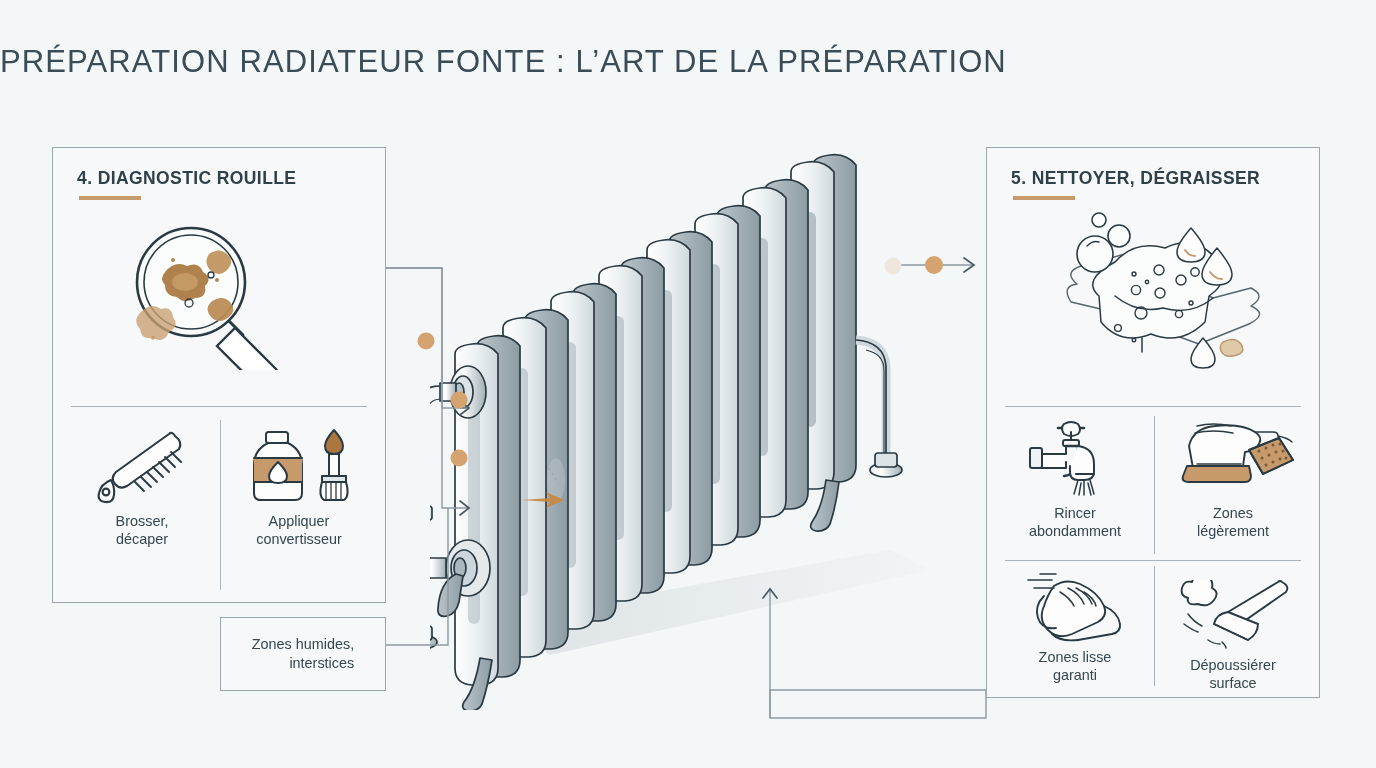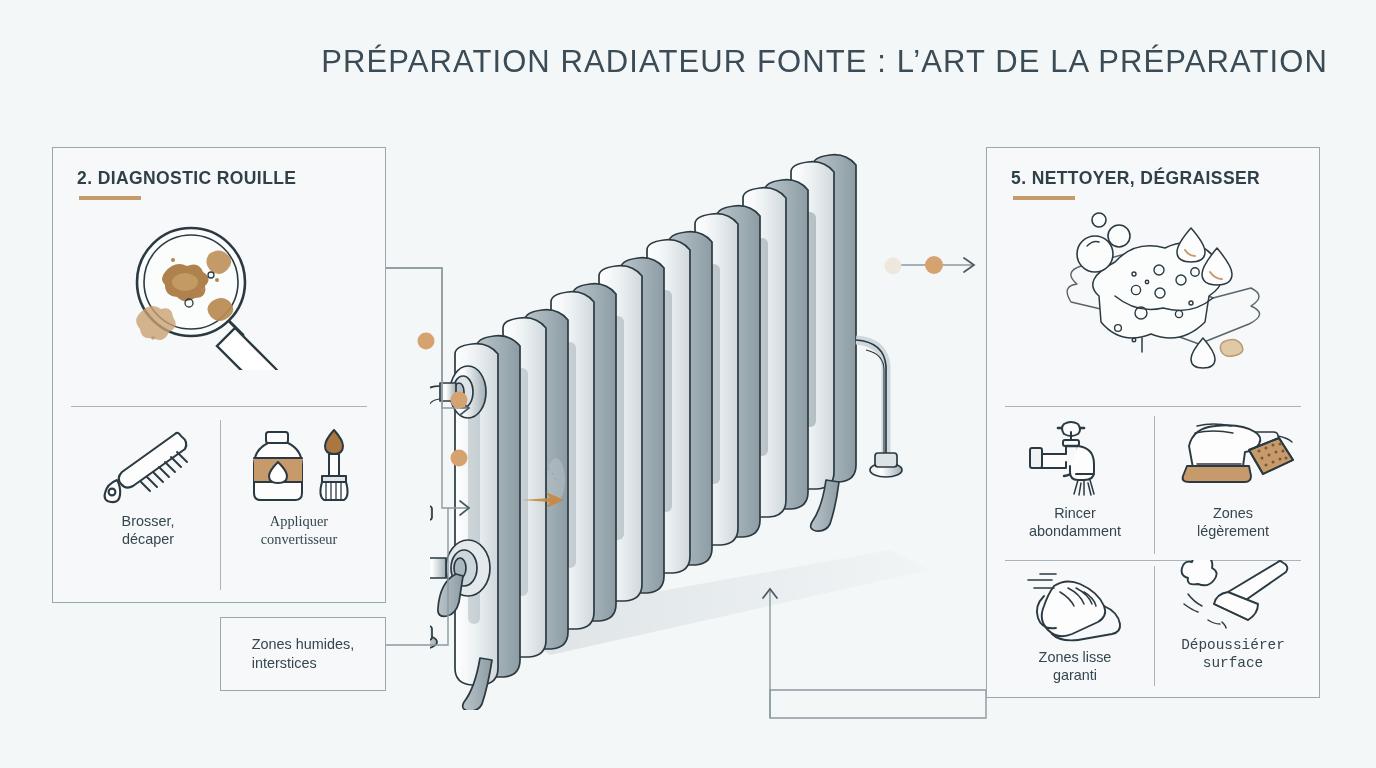--- a/index.html
+++ b/index.html
@@ -10,21 +10,21 @@
     color:#2c3d46;
     position:relative;
     overflow:hidden;
   }
   #stage { position:absolute; inset:0; }
 
   
   #page-title {
     position:absolute;
     top:44px; left:0; width:1328px;
-    text-align:right;
+    text-align:left;
     font-size:31px;
     letter-spacing:1.1px;
     color:#3b4c56;
     font-weight:400;
     white-space:nowrap;
   }
 
   
   .panel {
     position:absolute;
@@ -86,21 +86,21 @@
   
   #note-box {
     position:absolute;
     left:220px; top:617px;
     width:166px; height:74px;
     border:1.4px solid #9aa7ad;
     background:rgba(255,255,255,0.2);
     display:flex; align-items:center; justify-content:center;
   }
   #note-box .label {
-    font-size:14.4px; line-height:19px; text-align:left;
+    font-size:14.4px; line-height:19px; text-align:right;
     color:#35464f; white-space:pre-line;
   }
 
   
   .overlay { position:absolute; inset:0; pointer-events:none; }
   #radiator-svg { position:absolute; left:430px; top:150px; }
 </style>
 </head>
 <body>
 
@@ -250,21 +250,21 @@
     </g>
 
     <circle cx="426" cy="341" r="8.5" fill="#d5a36f"></circle>
     <circle cx="459" cy="400" r="8.5" fill="#d5a36f"></circle>
     <circle cx="459" cy="458" r="8.5" fill="#d5a36f"></circle>
     <circle cx="893" cy="266" r="8.5" fill="#eee7dd"></circle>
     <circle cx="934" cy="265" r="9" fill="#d5a36f"></circle>
   </svg>
 
   <div class="panel" id="panel-left">
-    <div class="panel-heading">2. DIAGNOSTIC ROUILLE</div>
+    <div class="panel-heading">4. DIAGNOSTIC ROUILLE</div>
     <div class="heading-rule"></div>
 
     <div class="hero-icon" style="left:60px; top:72px;">
       <svg width="215" height="150" viewBox="0 0 215 150">
         <g stroke="#2b3a42" stroke-width="2.6" fill="none" stroke-linecap="round">
           <circle cx="78" cy="62" r="54" fill="#fbfcfc"></circle>
           <circle cx="78" cy="62" r="47" fill="none" stroke-width="1.6"></circle>
           <path d="M116,101 l14,14" stroke-width="3"></path>
           <path d="M122,108 l40,40 q9,9 0,18 q-9,9 -18,0 l-40,-40 z" fill="#ffffff" stroke-width="2.4"></path>
         </g>
@@ -282,21 +282,21 @@
         <g stroke="#2b3a42" stroke-width="1.3" fill="none">
           <circle cx="76" cy="83" r="4"></circle>
           <circle cx="98" cy="55" r="3"></circle>
         </g>
       </svg>
     </div>
 
     <div class="divider" style="top:258px;"></div>
     <div class="vdivider" style="left:167px; top:272px; height:170px;"></div>
 
-    <div class="cell" style="left:19px; top:280px; width:152px;justify-content:space-between;">
+    <div class="cell" style="left:13px; top:280px; width:152px;justify-content:space-between;">
       <div class="glyph">
         <svg width="110" height="78" viewBox="0 0 110 78">
           <g stroke="#2b3a42" stroke-width="2.1" fill="none" stroke-linecap="round" stroke-linejoin="round">
             <path d="M88,8 q8,6 4,13 L40,58 q-7,4 -12,-2 q-5,-6 1,-12 L82,6 q3,-3 6,2 z" fill="#fdfdfd"></path>
             <path d="M24,52 q-10,4 -12,13 q-2,8 6,9 q8,1 9,-7 q1,-8 -3,-15 z" fill="#fdfdfd"></path>
             <circle cx="19" cy="64" r="3.4"></circle>
             <g stroke-width="1.9">
               <path d="M84,24 l10,10"></path>
                 <path d="M78,29 l10,10"></path>
               <path d="M72,34 l10,10"></path>
@@ -305,21 +305,21 @@
                 <path d="M54,49 l10,10"></path>
               <path d="M48,54 l9,9"></path>
             </g>
           </g>
         </svg>
       </div>
       <div class="label">Brosser,
 décaper</div>
     </div>
 
-    <div class="cell" style="left:170px; top:280px; width:152px;font-family:Liberation Serif, serif;">
+    <div class="cell" style="left:170px; top:280px; width:152px;">
       <div class="glyph">
         <svg width="118" height="78" viewBox="0 0 118 78">
           <g stroke="#2b3a42" stroke-width="2" fill="none" stroke-linejoin="round" stroke-linecap="round">
 
             <rect x="26" y="4" width="22" height="11" rx="2.5" fill="#fdfdfd"></rect>
             <path d="M28,15 q-14,7 -14,22 v28 q0,7 7,7 h34 q7,0 7,-7 V37 q0,-15 -14,-22 z" fill="#fdfdfd"></path>
             <rect x="14" y="30" width="48" height="24" fill="#c79a6b" stroke="none"></rect>
             <path d="M14,30 h48 M14,54 h48"></path>
             <path d="M38,34 q9,9 9,14 q0,7 -9,7 q-9,0 -9,-7 q0,-5 9,-14 z" fill="#ffffff"></path>
 
@@ -478,21 +478,21 @@
                 <path d="M14,16 h20"></path>
                 <path d="M20,2 h16"></path>
             </g>
           </g>
         </svg>
       </div>
       <div class="label">Zones lisse
 garanti</div>
     </div>
 
-    <div class="cell" style="left:170px; top:412px; width:152px;font-family:Liberation Mono, monospace;">
+    <div class="cell" style="left:170px; top:432px; width:152px;">
       <div class="glyph" style="height:70px;">
         <svg width="118" height="70" viewBox="0 0 118 70">
           <g stroke="#2b3a42" stroke-width="1.9" fill="none" stroke-linejoin="round" stroke-linecap="round">
             <path d="M108,2 q8,4 4,10 L66,44 l-12,-12 L104,2 q2,-2 4,0 z" fill="#fdfdfd"></path>
             <path d="M54,32 q-12,2 -14,12 l34,16 q10,-6 10,-16 z" fill="#fdfdfd"></path>
             <path d="M40,44 l34,16" stroke-width="1.5"></path>
 
             <path d="M14,18 q-8,-2 -6,-10 q2,-8 10,-6 q2,-8 12,-6 q10,2 8,12 q8,4 2,12 q-6,8 -16,4 q-12,2 -10,-6 z" fill="#fdfdfd"></path>
             <g stroke-width="1.5">
               <path d="M14,34 q6,8 14,12"></path>

